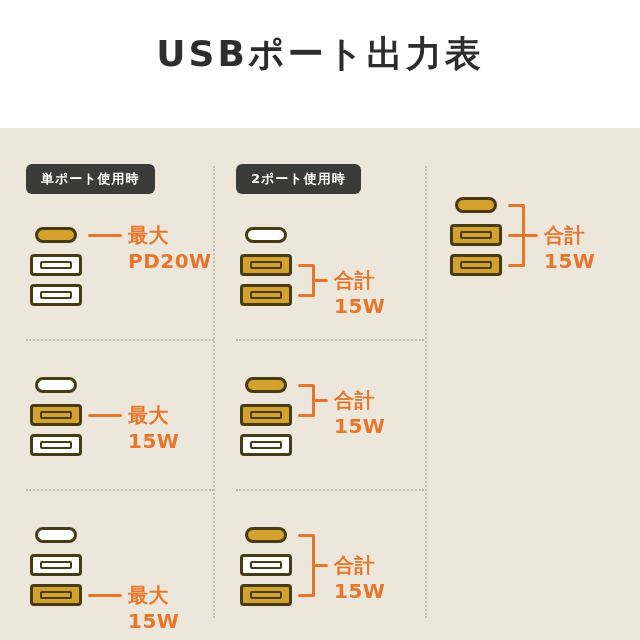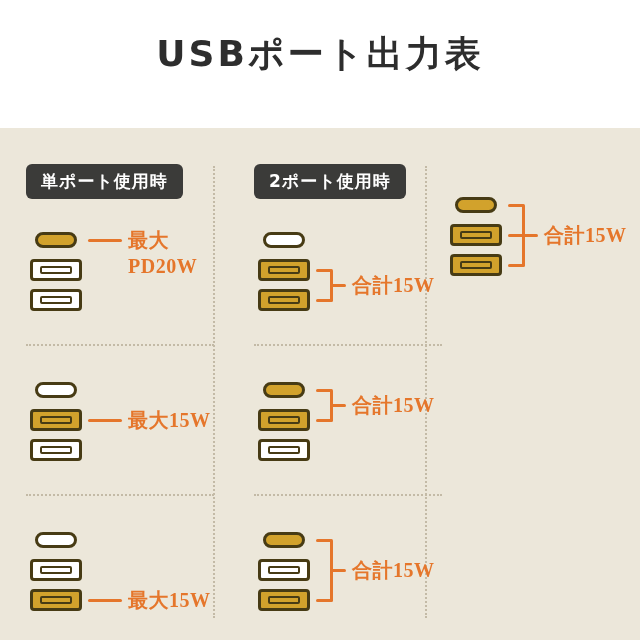--- a/index.html
+++ b/index.html
@@ -13,25 +13,25 @@
   .title-bar { height:108px; display:flex; align-items:center; justify-content:center; }
   .title { font-size:36px; font-weight:bold; color:#2d2d2d; letter-spacing:3px; }
 
   .panel { position:absolute; top:128px; left:0; width:640px; height:512px; background:#ece7da; }
 
   .v-sep { position:absolute; top:38px; height:452px; border-left:2px dotted #c3baa6; }
 
   .column { position:absolute; top:36px; width:188px; }
   .col-header {
     display:inline-block; background:#3b3b39; color:#ffffff;
-    font-size:17px; font-weight:bold; padding:6px 15px;
+    font-size:13px; font-weight:bold; padding:6px 15px;
     border-radius:6px; letter-spacing:1px; white-space:nowrap;
   }
   .rows { margin-top:26px; }
-  .port-row { position:relative; height:90px;font-family:Liberation Serif, serif; }
+  .port-row { position:relative; height:90px; }
   .row-sep { border-top:2px dotted #c3baa6; margin:29px 0; }
 
   .port { position:absolute; border:3px solid #473b14; background:#ffffff; }
   .port.active { background:#d2a22c; }
   .port-c { left:9px; width:42px; height:16px; border-radius:9px; }
   .port-a { left:4px; width:52px; height:22px; border-radius:4px;
             display:flex; align-items:center; justify-content:center; }
   .port-a-inner { width:32px; height:8px; border:2px solid #473b14;
                   border-radius:2px; background:transparent; }
 
@@ -84,21 +84,21 @@
               <div class="port port-a" style="top: 34px;">
                 <div class="port-a-inner"></div>
               </div>
               <div class="port port-a active" style="top: 64px;">
                 <div class="port-a-inner"></div>
               </div>
               <div class="pointer-seg" style="left: 62px; top: 73.5px; width: 34px; height: 3px;"></div>
               <div class="row-label" style="left: 102px; top: 62px;">最大15W</div>
             </div>
           </div></div>
-        <div class="column" style="left: 254px;"><div class="col-header">2ポート使用時</div><div class="rows">
+        <div class="column" style="left: 236px;"><div class="col-header">2ポート使用時</div><div class="rows">
             <div class="port-row">
               <div class="port port-c" style="top: 7px;"></div>
               <div class="port port-a active" style="top: 34px;">
                 <div class="port-a-inner"></div>
               </div>
               <div class="port port-a active" style="top: 64px;">
                 <div class="port-a-inner"></div>
               </div>
               <div class="pointer-seg" style="left: 62px; top: 43.5px; width: 16px; height: 3px;"></div>
               <div class="pointer-seg" style="left: 62px; top: 73.5px; width: 16px; height: 3px;"></div>

